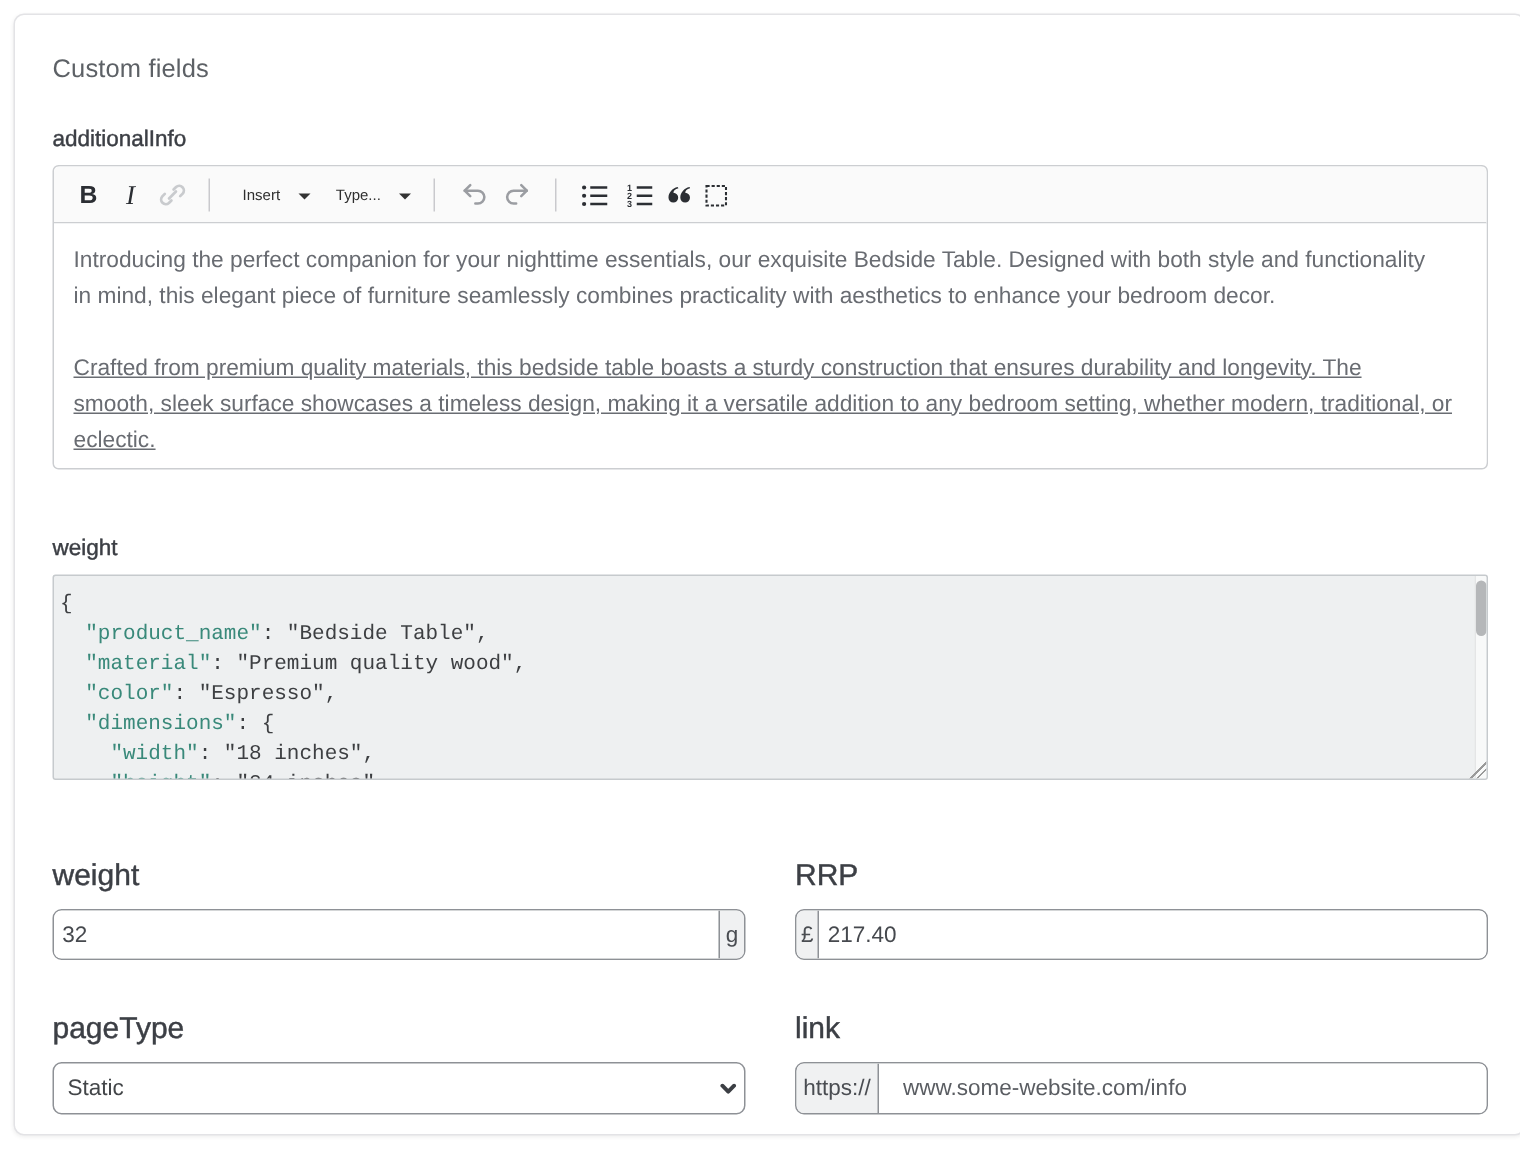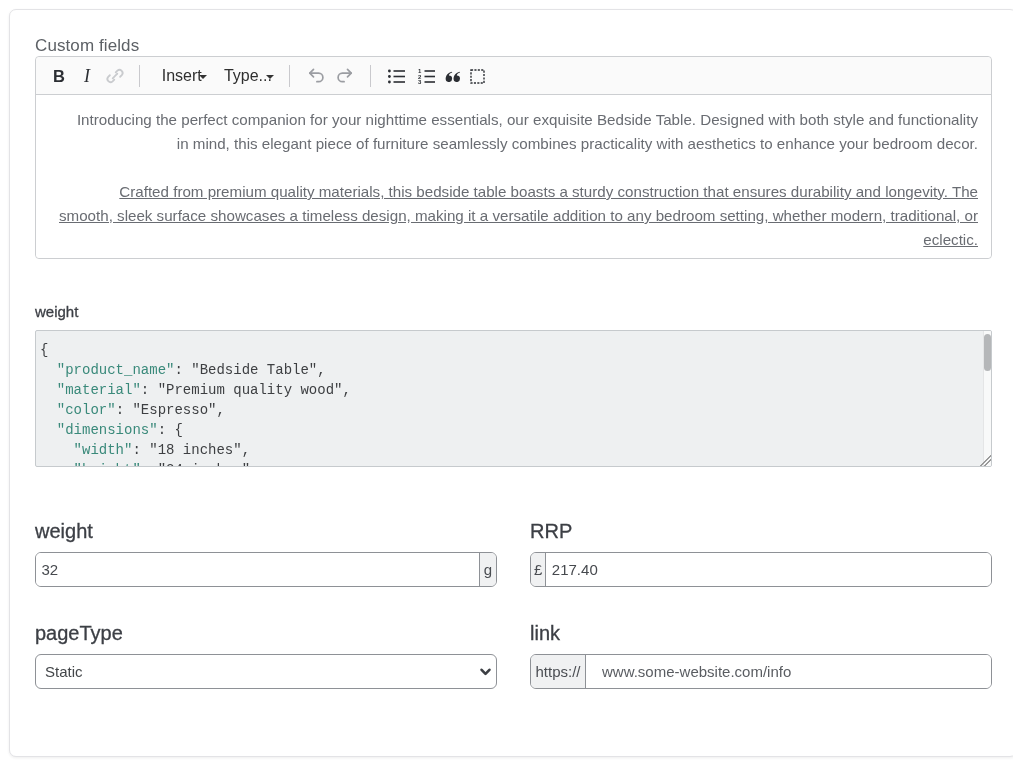--- a/index.html
+++ b/index.html
@@ -14,23 +14,23 @@
 .lbl { font-size:15px; font-weight:400; color:#3c3f45; -webkit-text-stroke:0.3px currentColor; }
 .lbl1 { margin-top:27.6px; margin-bottom:9.1px; }
 
 .editor { border:1px solid #ccced1; border-radius:4px; }
 .toolbar {
   position:relative; height:38px; background:#fafafa; border-bottom:1px solid #ccced1;
   border-radius:4px 4px 0 0;
 }
 .ti { position:absolute; top:0; height:38px; display:flex; align-items:center; justify-content:center; }
 .tb-sep { position:absolute; width:1px; height:22px; top:8px; background:#c9c9cd; }
-.tb-dd { position:absolute; top:0; height:38px; display:flex; align-items:center; color:#2f2f2f; font-size:16px; }
+.tb-dd { position:absolute; top:0; height:38px; display:flex; align-items:center; color:#2f2f2f; font-size:10px; }
 .caret { width:0;height:0;border-left:4px solid transparent;border-right:4px solid transparent;border-top:4.5px solid #333; margin-top:2px;}
-.content { padding:12.5px 13px 6px 13px; border-radius:0 0 4px 4px; background:#fff;text-align:right; }
+.content { padding:12.5px 13px 6px 13px; border-radius:0 0 4px 4px; background:#fff; }
 .content p { font-size:15.15px; line-height:24px; color:#696c72; white-space:nowrap; }
 .content p + p { margin-top:24px;text-decoration:underline; }
 
 .lbl2 { margin-top:44.1px; margin-bottom:9.7px; }
 .codewrap { position:relative; height:137px; background:#eef0f1; border:1px solid #c6cacd; border-radius:2px; overflow:hidden; }
 .codewrap pre { font-family:"Liberation Mono", monospace; font-size:14px; line-height:20px; color:#3d3f42; padding:9px 4px; }
 .codewrap .k { color:#39897a; }
 .sbtrack { position:absolute; top:0; right:0; width:8px; height:100%; background:#f8f9f9; border-left:1px solid #e4e5e6; }
 .sbthumb { position:absolute; top:3px; right:0.5px; width:7px; height:37px; background:#b5b7b9; border-radius:4px; }
 .grip { position:absolute; right:0; bottom:0; width:13px; height:13px; background:
@@ -46,20 +46,21 @@
 .suffix { width:17px; display:flex; align-items:center; justify-content:center; background:#f0f1f2; border-left:1px solid #8e9196; color:#4a4d52; font-size:15px; flex:0 0 17px; }
 .prefix { display:flex; align-items:center; justify-content:center; background:#f0f1f2; border-right:1px solid #8e9196; color:#4a4d52; font-size:15px; padding:0 4.5px; }
 .selbox { position:relative; display:flex; align-items:center; height:35px; border:1px solid #8e9196; border-radius:6px; background:#fff; padding:0 9px; font-size:15px; color:#434649; }
 .chev { position:absolute; right:5px; top:13px; width:11px; height:8px; }
 svg.ic { display:block; }
 </style>
 </head>
 <body>
 <div class="card">
   <h2 class="cf">Custom fields</h2>
+  <div class="lbl lbl1">additionalInfo</div>
   <div class="editor">
     <div class="toolbar">
       <div class="ti" style="left:10px;width:26px;">
           <span style="font-weight:700;font-size:16.5px;color:#2b2e33;">B</span>
         </div>
       <div class="ti" style="left:39.5px;width:23px;">
           <span style="font-style:italic;font-family:'Liberation Serif',serif;font-size:18px;color:#2b2e33;">I</span>
         </div>
       <div class="ti" style="left:58.5px;width:40px;">
         <svg class="ic" width="22" height="22" viewBox="0 0 24 24" fill="none" stroke="#c9cbce" stroke-width="2" stroke-linecap="round">

